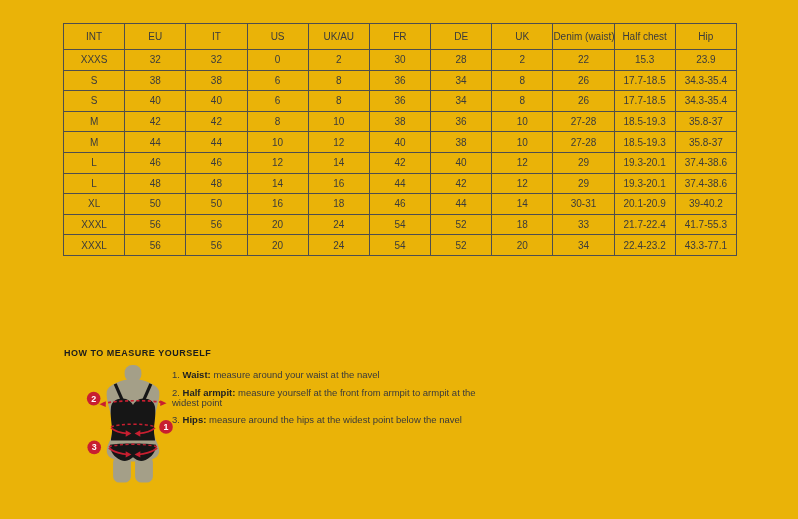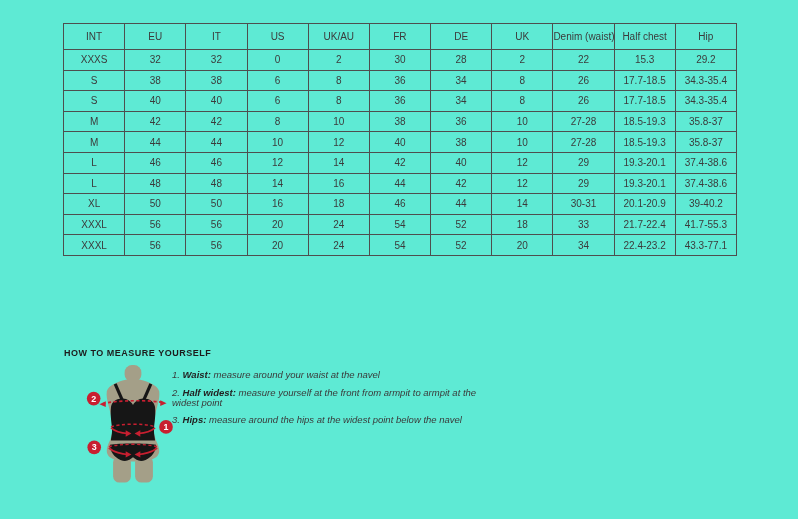--- a/index.html
+++ b/index.html
@@ -1,37 +1,37 @@
 <!DOCTYPE html>
 <html><head>
 <meta charset="utf-8">
 <style>
   * { margin:0; padding:0; box-sizing:border-box; }
   body { background:#fff; }
   .page {
-    position:relative; width:798px; height:519px; background:#5eead4;
+    position:relative; width:798px; height:519px; background:#eab308;
     font-family:"Liberation Sans", sans-serif; overflow:hidden;
   }
   .size-table {
     position:absolute; left:63px; top:23px; width:674px;
     border-collapse:collapse; table-layout:fixed;
   }
   .size-table th, .size-table td {
     border:1px solid #4e4e4e; text-align:center; vertical-align:middle;
     font-size:10px; font-weight:400; color:#3b3b3b; padding:0;
     white-space:nowrap; overflow:hidden;
   }
   .size-table th { height:26px; font-weight:400; }
   .size-table td { height:20.6px; }
   .guide-heading {
     position:absolute; left:64px; top:348px;
     font-size:9px; font-weight:700; letter-spacing:0.5px; color:#1c1c1c;text-align:center;
   }
   .figure-wrap { position:absolute; left:84px; top:364px; width:98px; height:130px; }
-  .steps { position:absolute; left:172px; top:370px; width:330px;font-style:italic; }
+  .steps { position:absolute; left:172px; top:370px; width:330px; }
   .step { font-size:9.5px; color:#3a3a3a; margin-bottom:7.5px; line-height:10px; }
   .step .num { font-weight:400; }
   .step .lbl { font-weight:700; color:#222; }
 </style>
 </head>
 <body>
 
 <div class="page">
 
   <table class="size-table">
@@ -55,21 +55,21 @@
           <td>XXXS</td>
           <td>32</td>
           <td>32</td>
           <td>0</td>
           <td>2</td>
           <td>30</td>
           <td>28</td>
           <td>2</td>
           <td>22</td>
           <td>15.3</td>
-          <td>29.2</td>
+          <td>23.9</td>
         </tr>
         <tr>
           <td>S</td>
           <td>38</td>
           <td>38</td>
           <td>6</td>
           <td>8</td>
           <td>36</td>
           <td>34</td>
           <td>8</td>
@@ -236,21 +236,21 @@
   </div>
 
   <div class="steps">
     <div class="step">
       <span class="num">1.</span>
       <span class="lbl">Waist:</span>
       <span class="txt">measure around your waist at the navel</span>
     </div>
     <div class="step">
       <span class="num">2.</span>
-      <span class="lbl">Half widest:</span>
+      <span class="lbl">Half armpit:</span>
       <span class="txt">measure yourself at the front from armpit to armpit at the widest point</span>
     </div>
     <div class="step">
       <span class="num">3.</span>
       <span class="lbl">Hips:</span>
       <span class="txt">measure around the hips at the widest point below the navel</span>
     </div>
   </div>
 
 </div>

